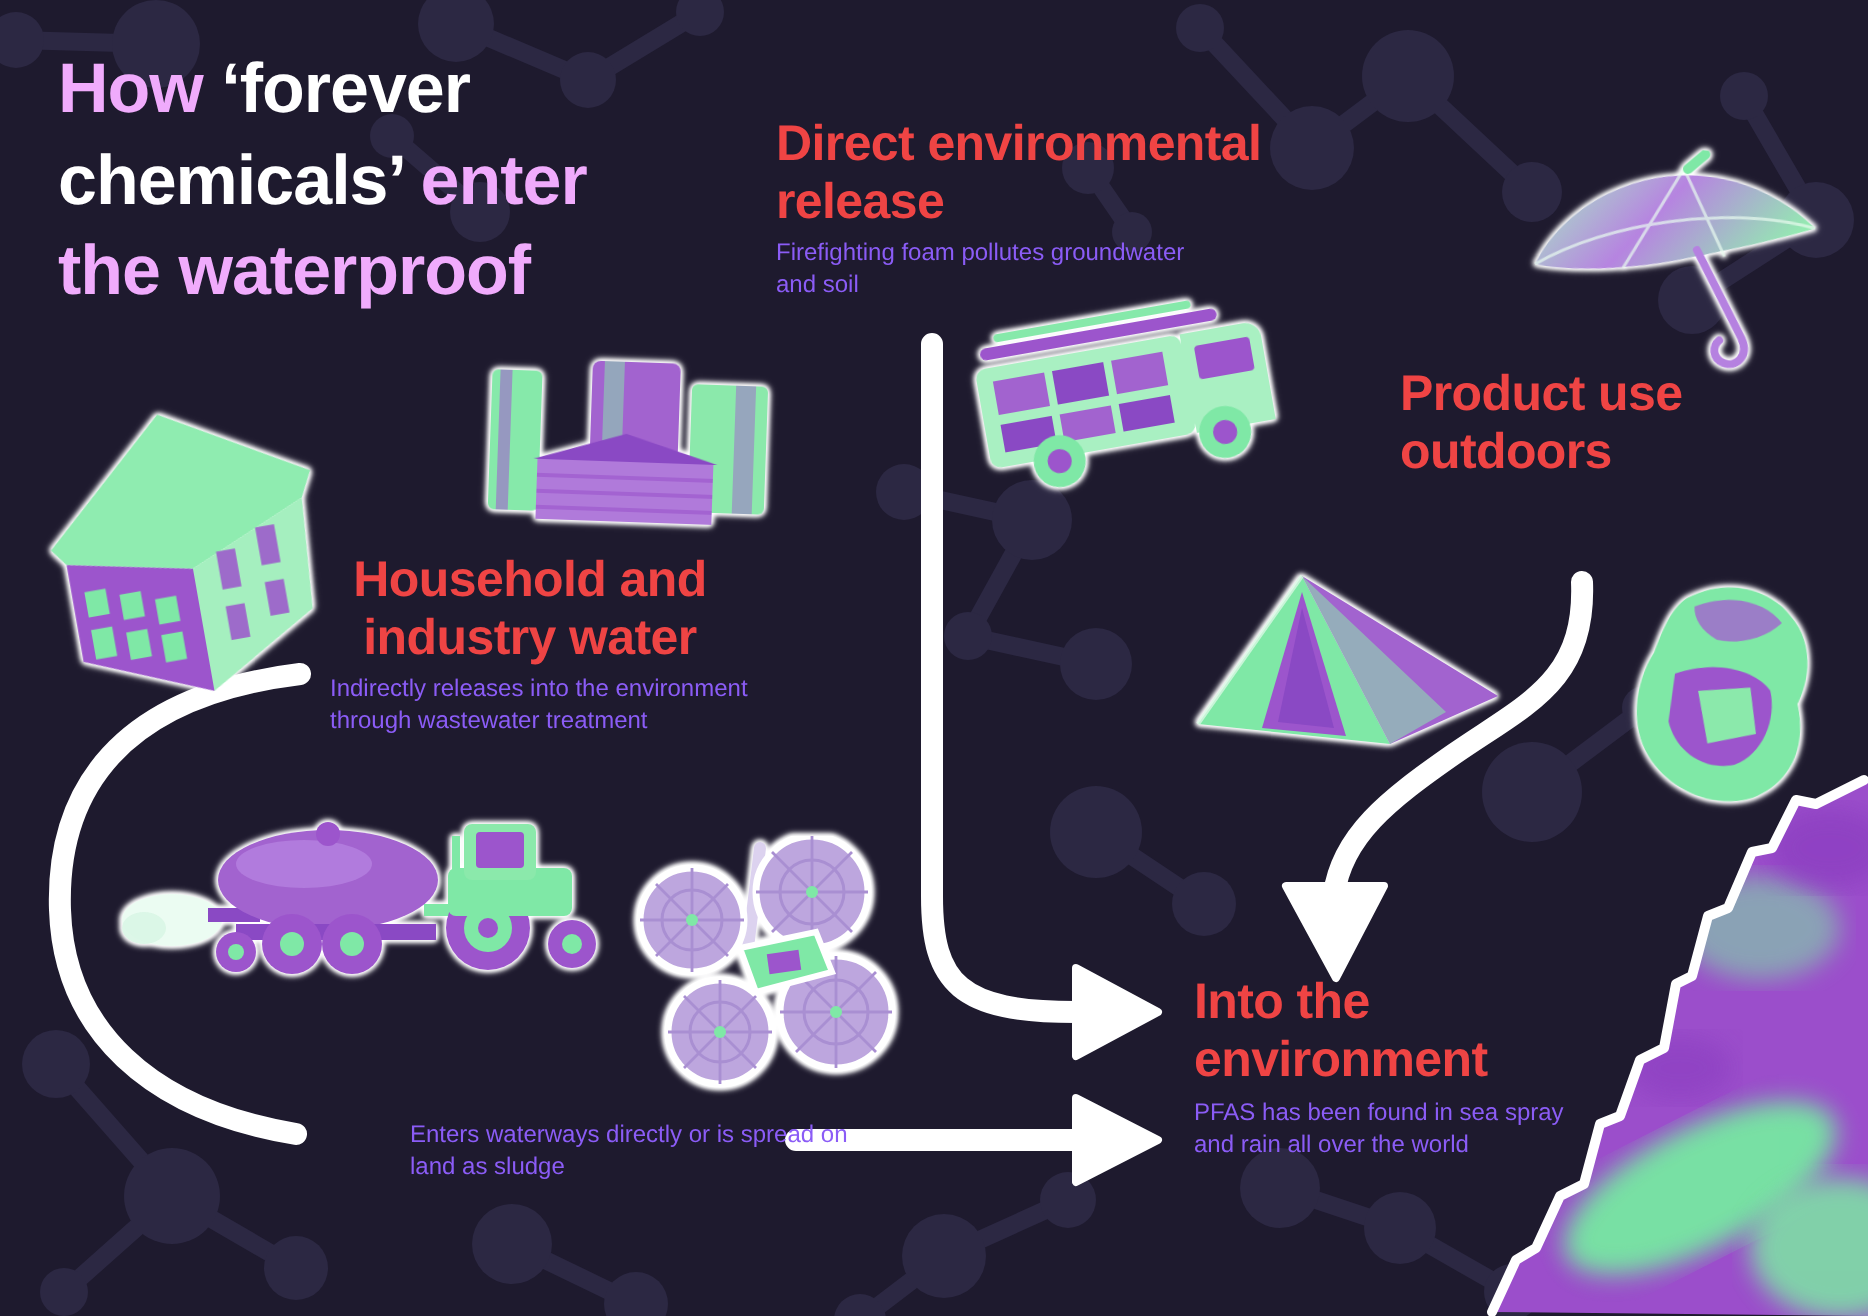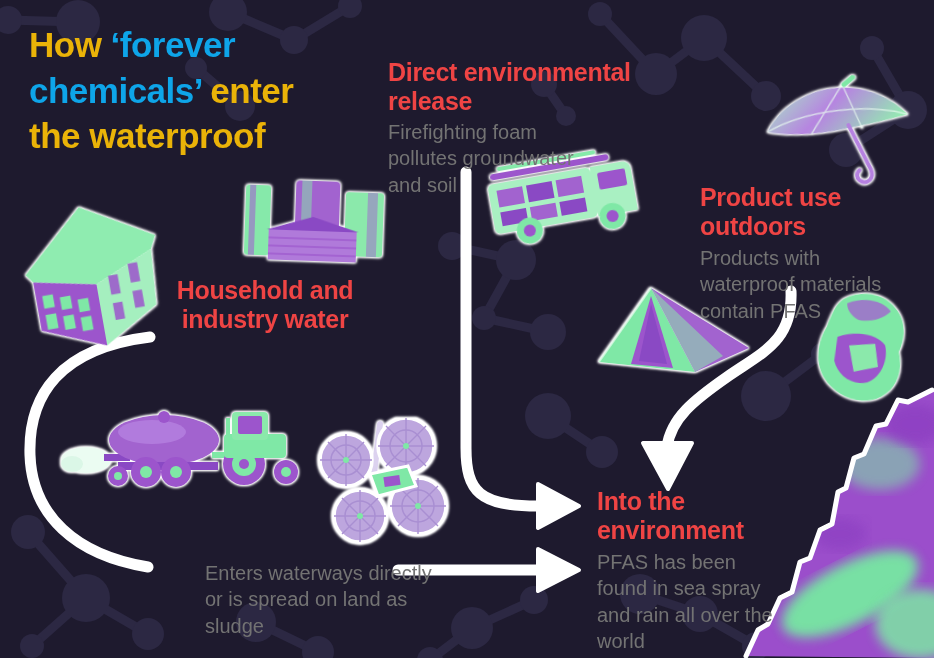--- a/index.html
+++ b/index.html
@@ -2,24 +2,24 @@
 <html><head>
 <meta charset="utf-8">
 <style>
   html,body{margin:0;padding:0;background:#1e1a2e;}
   .canvas{position:relative;width:934px;height:658px;overflow:hidden;background:#1e1a2e;
           font-family:"Liberation Sans",sans-serif;}
   .bg,.arrows{position:absolute;left:0;top:0;pointer-events:none;}
   .img{position:absolute;filter:drop-shadow(0 0 1.3px #fff) drop-shadow(0 0 1.2px #fff) drop-shadow(0 0 1px #fff);}
   .title{position:absolute;left:29px;top:22px;width:340px;font-size:35px;font-weight:700;
          line-height:1.3;color:#ffffff;letter-spacing:-0.5px;}
-  .tp{color:#0ea5e9;}
-  .tw{color:#eab308;}
+  .tp{color:#ffffff;}
+  .tw{color:#f0abfc;}
   .h{position:absolute;margin:0;color:#ef4444;font-weight:700;font-size:25px;line-height:1.16;letter-spacing:-0.3px;}
-  .b{position:absolute;margin:0;color:#737373;font-size:20px;font-weight:400;line-height:1.32;}
+  .b{position:absolute;margin:0;color:#8b5cf6;font-size:12px;font-weight:400;line-height:1.32;}
 </style>
 </head>
 <body>
 
 <div class="canvas">
 
   <svg class="bg" width="934" height="658" viewBox="0 0 934 658">
     <g stroke="#2c2843" stroke-width="9" stroke-linecap="round">
       <line x1="8" y1="20" x2="78" y2="22"></line>
       <line x1="228" y1="12" x2="294" y2="40"></line>
@@ -268,22 +268,22 @@
   <div class="title">
     <span class="tw">How </span><span class="tp">‘forever</span><br>
     <span class="tp">chemicals’ </span><span class="tw">enter</span><br>
     <span class="tw">the waterproof</span>
   </div>
 
   <h2 class="h" style="left:388px;top:58px;width:285px;">Direct environmental release</h2>
   <p class="b" style="left:388px;top:119px;width:218px;">Firefighting foam pollutes groundwater and soil</p>
 
   <h2 class="h" style="left:700px;top:183px;width:175px;">Product use outdoors</h2>
-  <p class="b" style="left:700px;top:245px;width:208px;">Products with waterproof materials contain PFAS</p>
 
   <h2 class="h" style="left:165px;top:276px;width:200px;text-align:center;">Household and industry water</h2>
+  <p class="b" style="left:165px;top:337px;width:232px;">Indirectly releases into the environment through wastewater treatment</p>
 
   <p class="b" style="left:165px;top:560px;width:238px;margin-left:40px;">Enters waterways directly or is spread on land as sludge</p>
 
   <h2 class="h" style="left:597px;top:487px;width:170px;">Into the environment</h2>
   <p class="b" style="left:597px;top:549px;width:190px;">PFAS has been found in sea spray and rain all over the world</p>
 
 </div>
 
 </body></html>

